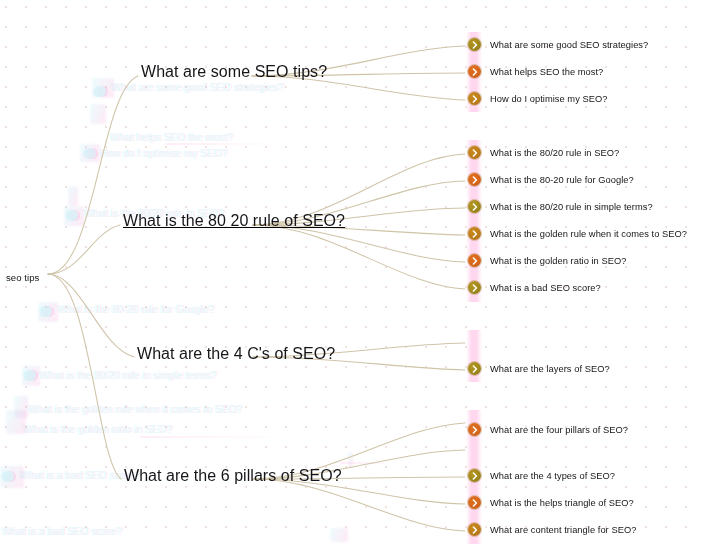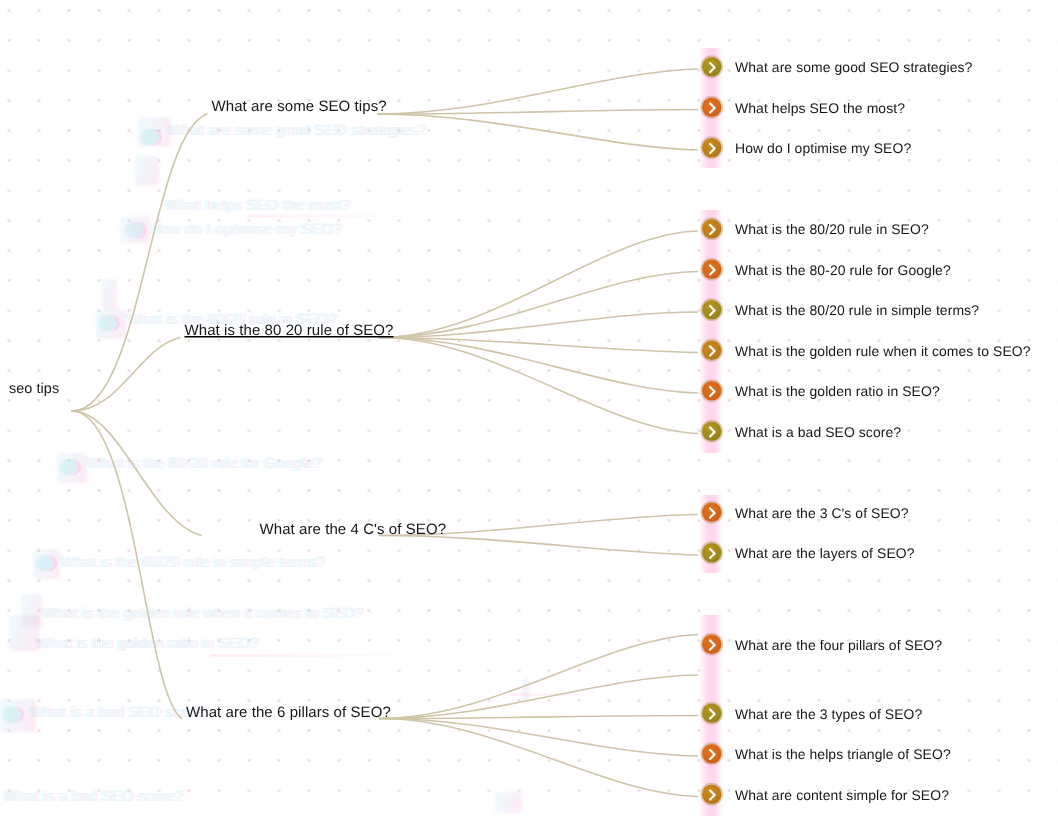--- a/index.html
+++ b/index.html
@@ -106,21 +106,21 @@
     letter-spacing: .05px;
     line-height: 12px;
   }
 
   .root .node-label {
     font-size: 9.6px;
     color: #16161a;
   }
 
   .branch .node-label {
-    font-size: 10px;
+    font-size: 16px;
   }
 
   .leaf .node-label {
     margin-left: 9px;
     font-size: 9.3px;
     color: #16161a;
   }
 
   .bullet {
     flex: 0 0 auto;
@@ -203,21 +203,21 @@
     <path d="M253,357 C 330,357 400,344 465,343"></path>
     <path d="M253,357 C 330,357 400,368 465,370"></path>
 
     <path d="M253,479 C 330,479 400,426 465,423"></path>
     <path d="M253,479 C 330,479 400,451 465,450"></path>
     <path d="M253,479 C 330,479 400,477 465,477"></path>
     <path d="M253,479 C 330,479 400,503 465,504"></path>
     <path d="M253,479 C 330,479 400,529 465,531"></path>
   </svg>
 
-  <div class="node root" style="left:6px;top:254px;">
+  <div class="node root" style="left:6px;top:272px;">
     <span class="node-label">seo tips</span>
   </div>
 
   <div class="node branch" style="left:141px;top:66px;">
     <span class="node-label">What are some SEO tips?</span>
   </div>
   <div class="node leaf" style="left:468px;top:38px;">
     <span class="bullet bullet-olive">
         <svg width="6" height="8" viewBox="0 0 6 8">
           <path d="M1.4 1 L4.4 4 L1.4 7" stroke="#fff" stroke-width="1.5" fill="none" stroke-linecap="round" stroke-linejoin="round"></path>
@@ -287,30 +287,22 @@
   </div>
   <div class="node leaf" style="left:468px;top:281px;">
     <span class="bullet bullet-olive">
         <svg width="6" height="8" viewBox="0 0 6 8">
           <path d="M1.4 1 L4.4 4 L1.4 7" stroke="#fff" stroke-width="1.5" fill="none" stroke-linecap="round" stroke-linejoin="round"></path>
         </svg>
       </span>
     <span class="node-label">What is a bad SEO score?</span>
   </div>
 
-  <div class="node branch" style="left:137px;top:348px;margin-left:36px;">
+  <div class="node branch" style="left:137px;top:348px;">
     <span class="node-label">What are the 4 C's of SEO?</span>
-  </div>
-  <div class="node leaf" style="left:468px;top:335px;">
-    <span class="bullet bullet-orange">
-        <svg width="6" height="8" viewBox="0 0 6 8">
-          <path d="M1.4 1 L4.4 4 L1.4 7" stroke="#fff" stroke-width="1.5" fill="none" stroke-linecap="round" stroke-linejoin="round"></path>
-        </svg>
-      </span>
-    <span class="node-label">What are the 3 C's of SEO?</span>
   </div>
   <div class="node leaf" style="left:468px;top:362px;">
     <span class="bullet bullet-olive">
         <svg width="6" height="8" viewBox="0 0 6 8">
           <path d="M1.4 1 L4.4 4 L1.4 7" stroke="#fff" stroke-width="1.5" fill="none" stroke-linecap="round" stroke-linejoin="round"></path>
         </svg>
       </span>
     <span class="node-label">What are the layers of SEO?</span>
   </div>
 
@@ -324,32 +316,32 @@
         </svg>
       </span>
     <span class="node-label">What are the four pillars of SEO?</span>
   </div>
   <div class="node leaf" style="left:468px;top:469px;">
     <span class="bullet bullet-olive">
         <svg width="6" height="8" viewBox="0 0 6 8">
           <path d="M1.4 1 L4.4 4 L1.4 7" stroke="#fff" stroke-width="1.5" fill="none" stroke-linecap="round" stroke-linejoin="round"></path>
         </svg>
       </span>
-    <span class="node-label">What are the 3 types of SEO?</span>
+    <span class="node-label">What are the 4 types of SEO?</span>
   </div>
   <div class="node leaf" style="left:468px;top:496px;">
     <span class="bullet bullet-orange">
         <svg width="6" height="8" viewBox="0 0 6 8">
           <path d="M1.4 1 L4.4 4 L1.4 7" stroke="#fff" stroke-width="1.5" fill="none" stroke-linecap="round" stroke-linejoin="round"></path>
         </svg>
       </span>
     <span class="node-label">What is the helps triangle of SEO?</span>
   </div>
   <div class="node leaf" style="left:468px;top:523px;">
     <span class="bullet bullet-amber">
         <svg width="6" height="8" viewBox="0 0 6 8">
           <path d="M1.4 1 L4.4 4 L1.4 7" stroke="#fff" stroke-width="1.5" fill="none" stroke-linecap="round" stroke-linejoin="round"></path>
         </svg>
       </span>
-    <span class="node-label">What are content simple for SEO?</span>
+    <span class="node-label">What are content triangle for SEO?</span>
   </div>
 
 </div>
 
 </body></html>

